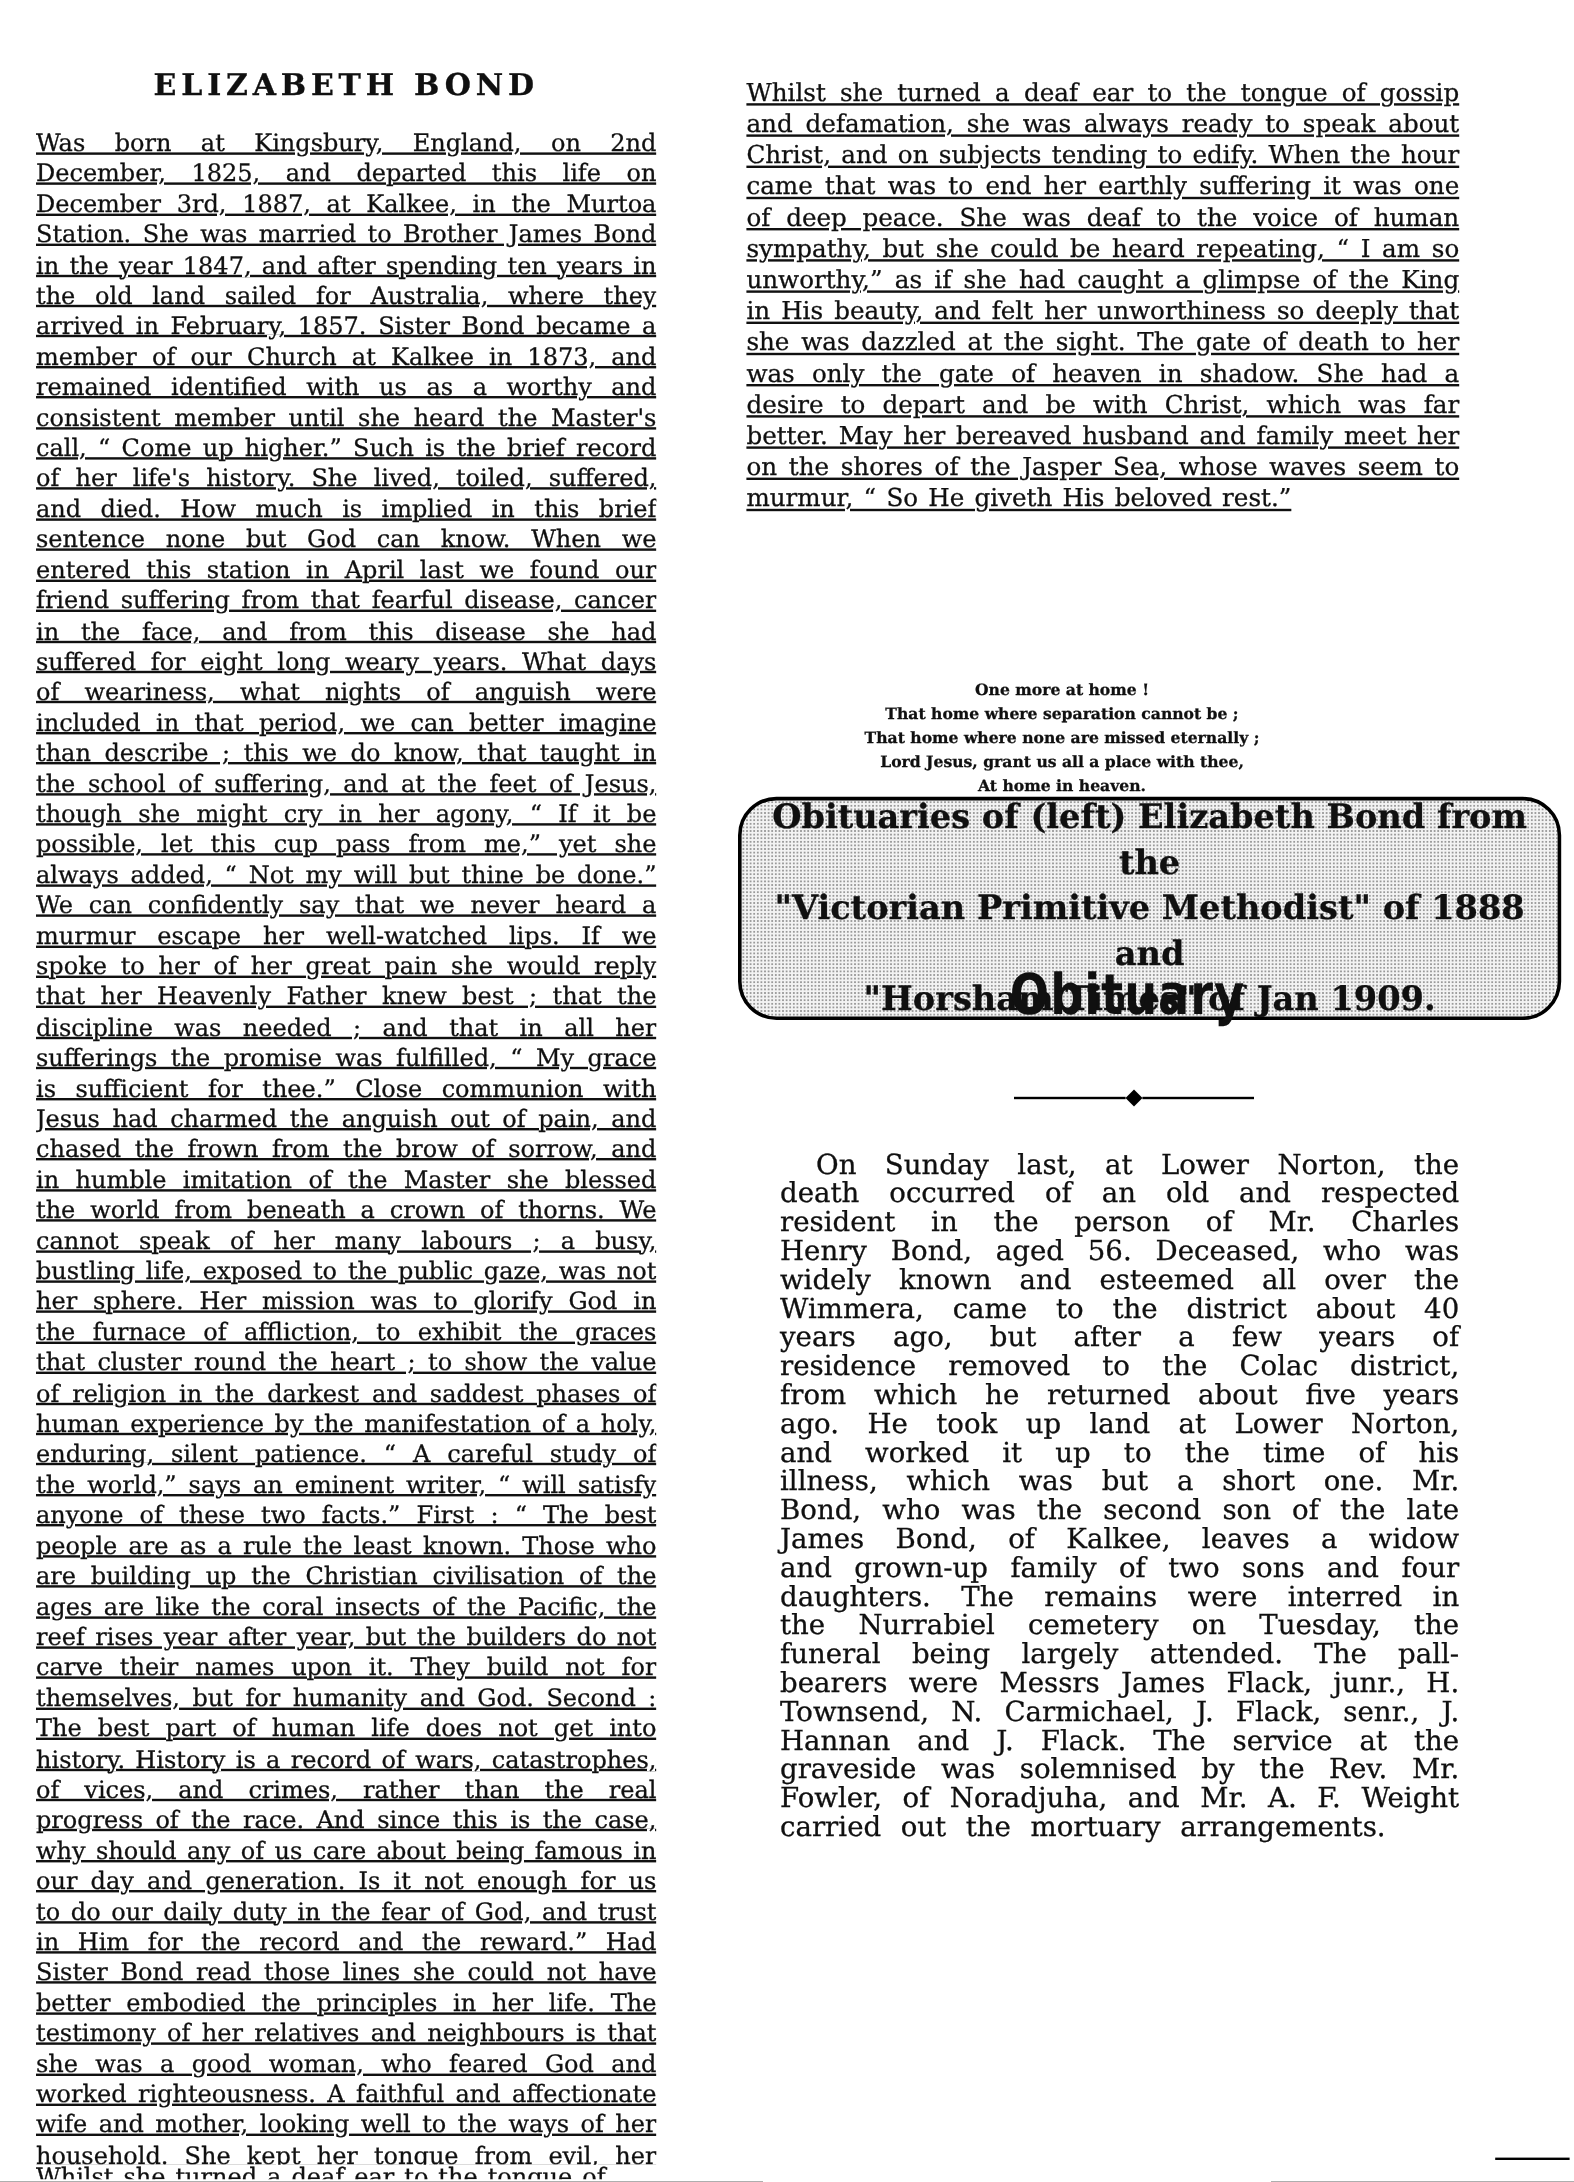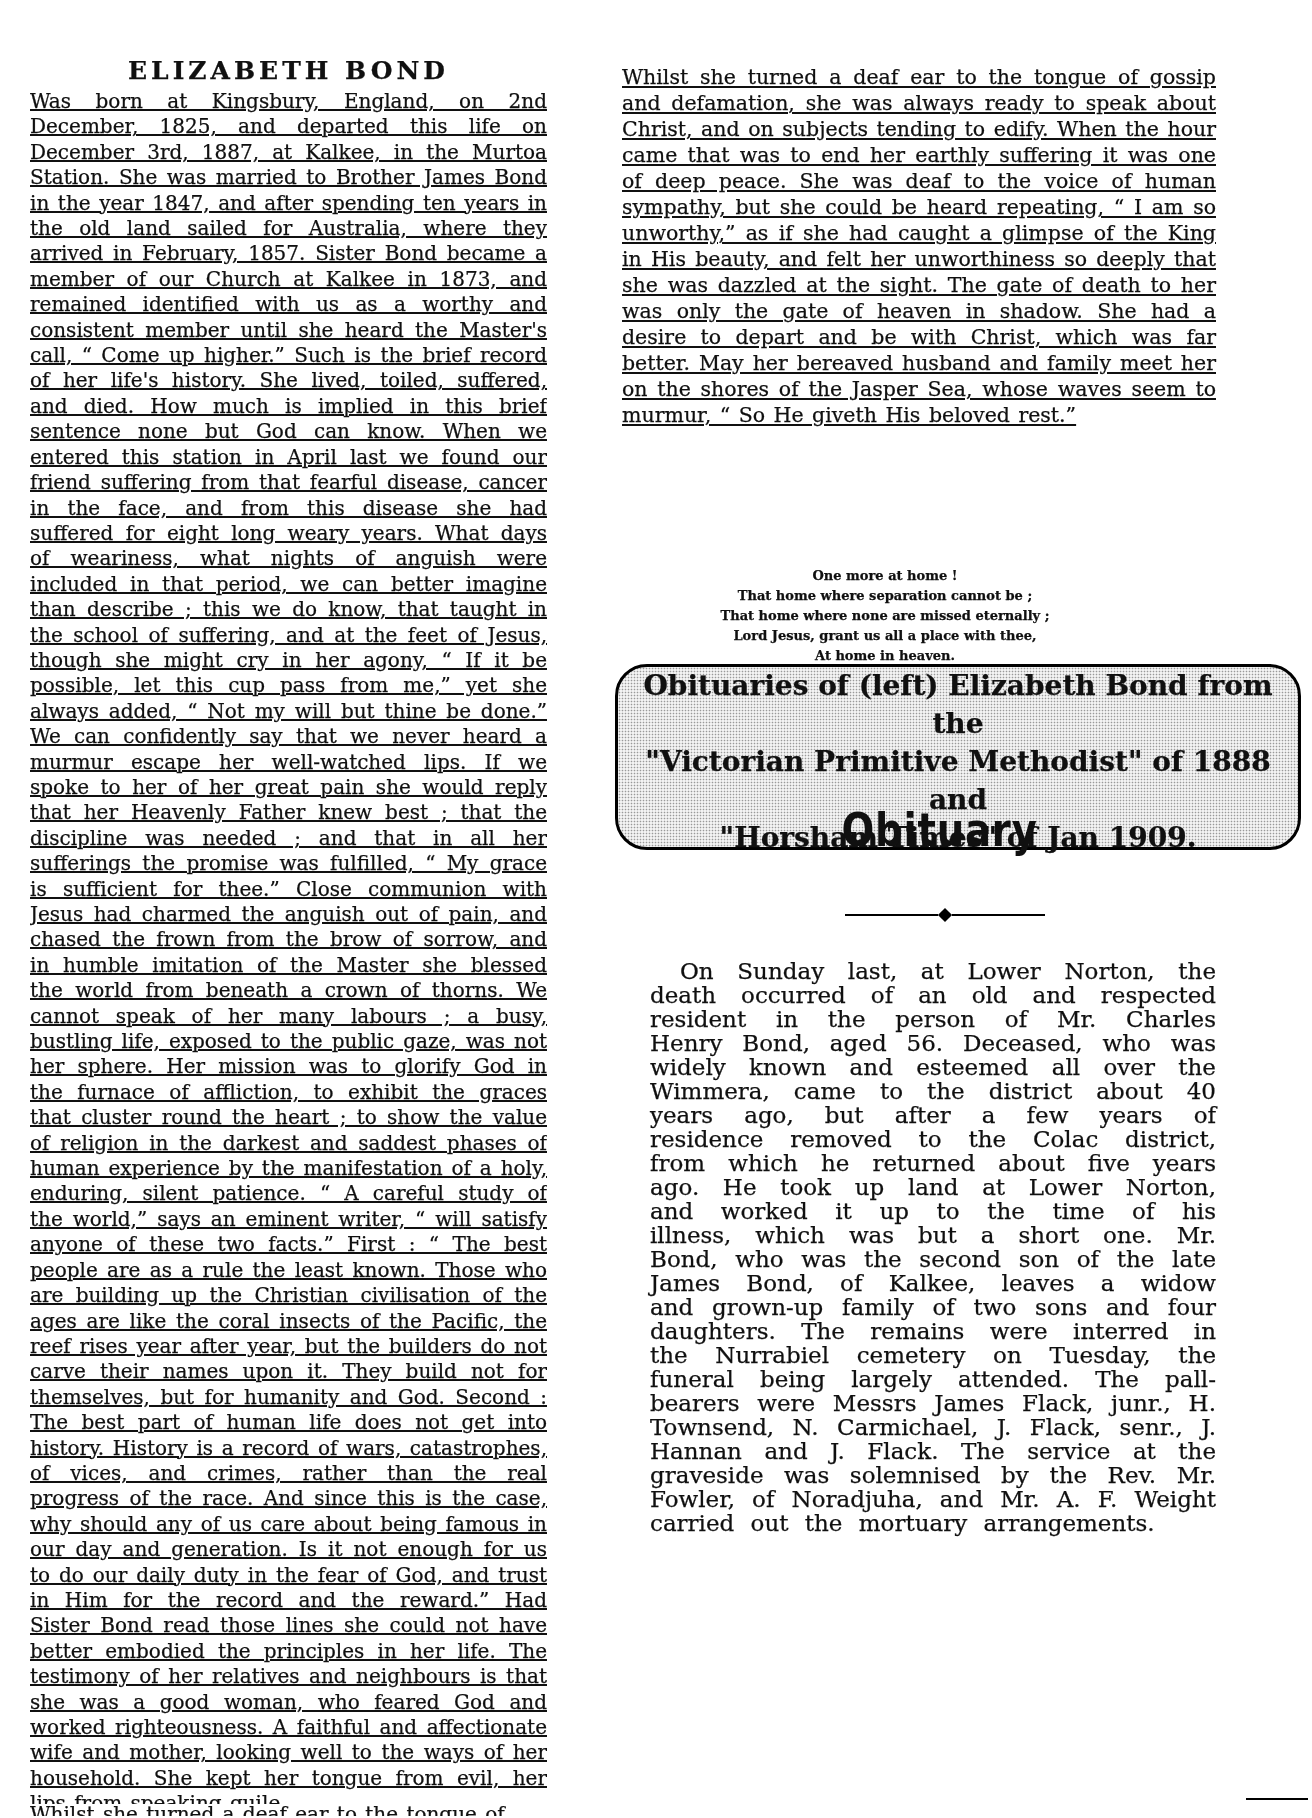--- a/index.html
+++ b/index.html
@@ -14,21 +14,21 @@
   }
   .inky { -webkit-text-stroke:0.25px #101010; }
 
   
   .lcol {
     position:absolute; left:30px; top:56px;
     width:517px; height:1748px; overflow:hidden;
   }
   .lcol .title {
     font-size:25px; font-weight:700; text-align:center;
-    letter-spacing:4px; margin:0 0 4px 0;
+    letter-spacing:4px; margin:0 0 22px 0;
   }
   .serifbody {
     font-size:20px; line-height:25.4px;
     text-align:justify; word-spacing:2px; margin:0;text-decoration:underline;
   }
   .clip-line {
     position:absolute; left:30px; top:1802px;
     width:517px; height:14px; overflow:hidden;
   }
 
@@ -45,21 +45,21 @@
     position:absolute; left:1095px; top:634px;
     font-size:24px; font-weight:700; letter-spacing:2px;margin-top:28px;
   }
   .caption {
     position:absolute; left:615px; top:664px;
     width:686px; height:186px; box-sizing:border-box;
     border:3.5px solid #000; border-radius:32px;
     background-color:#f3f3f3;
     background-image:radial-gradient(circle, #9a9a9a 0.7px, rgba(0,0,0,0) 1.1px);
     background-size:3px 3px;
-    display:flex; flex-direction:column; 
+    display:flex; flex-direction:column; justify-content:center;
     text-align:center; font-size:28px; font-weight:700; line-height:38px;
     padding:0 10px;
   }
   .obit-head-wrap {
     position:absolute; left:690px; top:802px; width:500px; text-align:center;
   }
   .obit-head-wrap span {
     display:inline-block;
     font-family:"DejaVu Sans", sans-serif;
     font-weight:700; font-size:47px; letter-spacing:1px;

